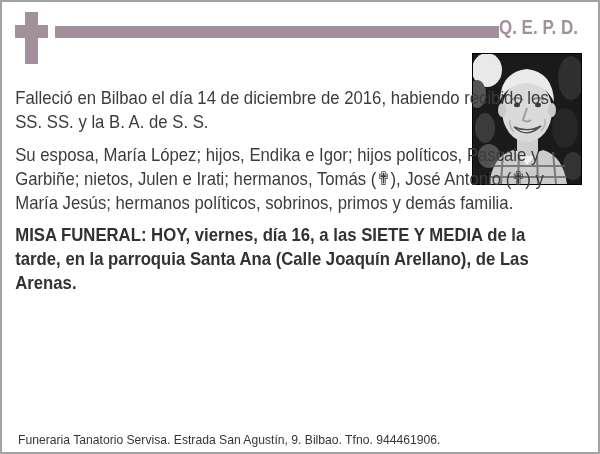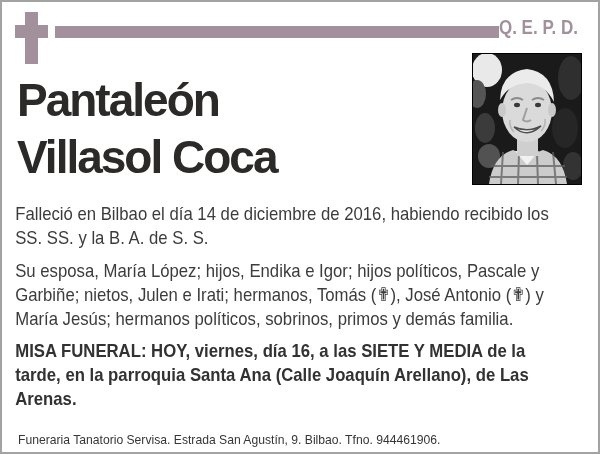--- a/index.html
+++ b/index.html
@@ -103,22 +103,20 @@
 
   <div class="header">
     <svg class="cross-icon" viewBox="0 0 33 52" width="33" height="52" xmlns="http://www.w3.org/2000/svg">
       <rect x="10" y="0" width="13" height="52" fill="#a2909c"></rect>
       <rect x="0" y="13" width="33" height="13" fill="#a2909c"></rect>
     </svg>
     <div class="header-bar"></div>
     <span class="qepd">Q. E. P. D.</span>
   </div>
 
-  <h1 class="deceased-name">Pantaleón
-Villasol Coca</h1>
 
   <div class="photo-frame">
     <svg viewBox="0 0 108 130" width="108" height="130" xmlns="http://www.w3.org/2000/svg" preserveAspectRatio="none">
 
       <rect width="108" height="130" fill="#1a1a1a"></rect>
       <ellipse cx="14" cy="16" rx="15" ry="17" fill="#e9e9e9"></ellipse>
       <ellipse cx="4" cy="40" rx="9" ry="14" fill="#555555"></ellipse>
       <ellipse cx="98" cy="24" rx="13" ry="22" fill="#2f2f2f"></ellipse>
       <ellipse cx="92" cy="74" rx="13" ry="20" fill="#262626"></ellipse>
       <ellipse cx="12" cy="74" rx="10" ry="15" fill="#3b3b3b"></ellipse>

